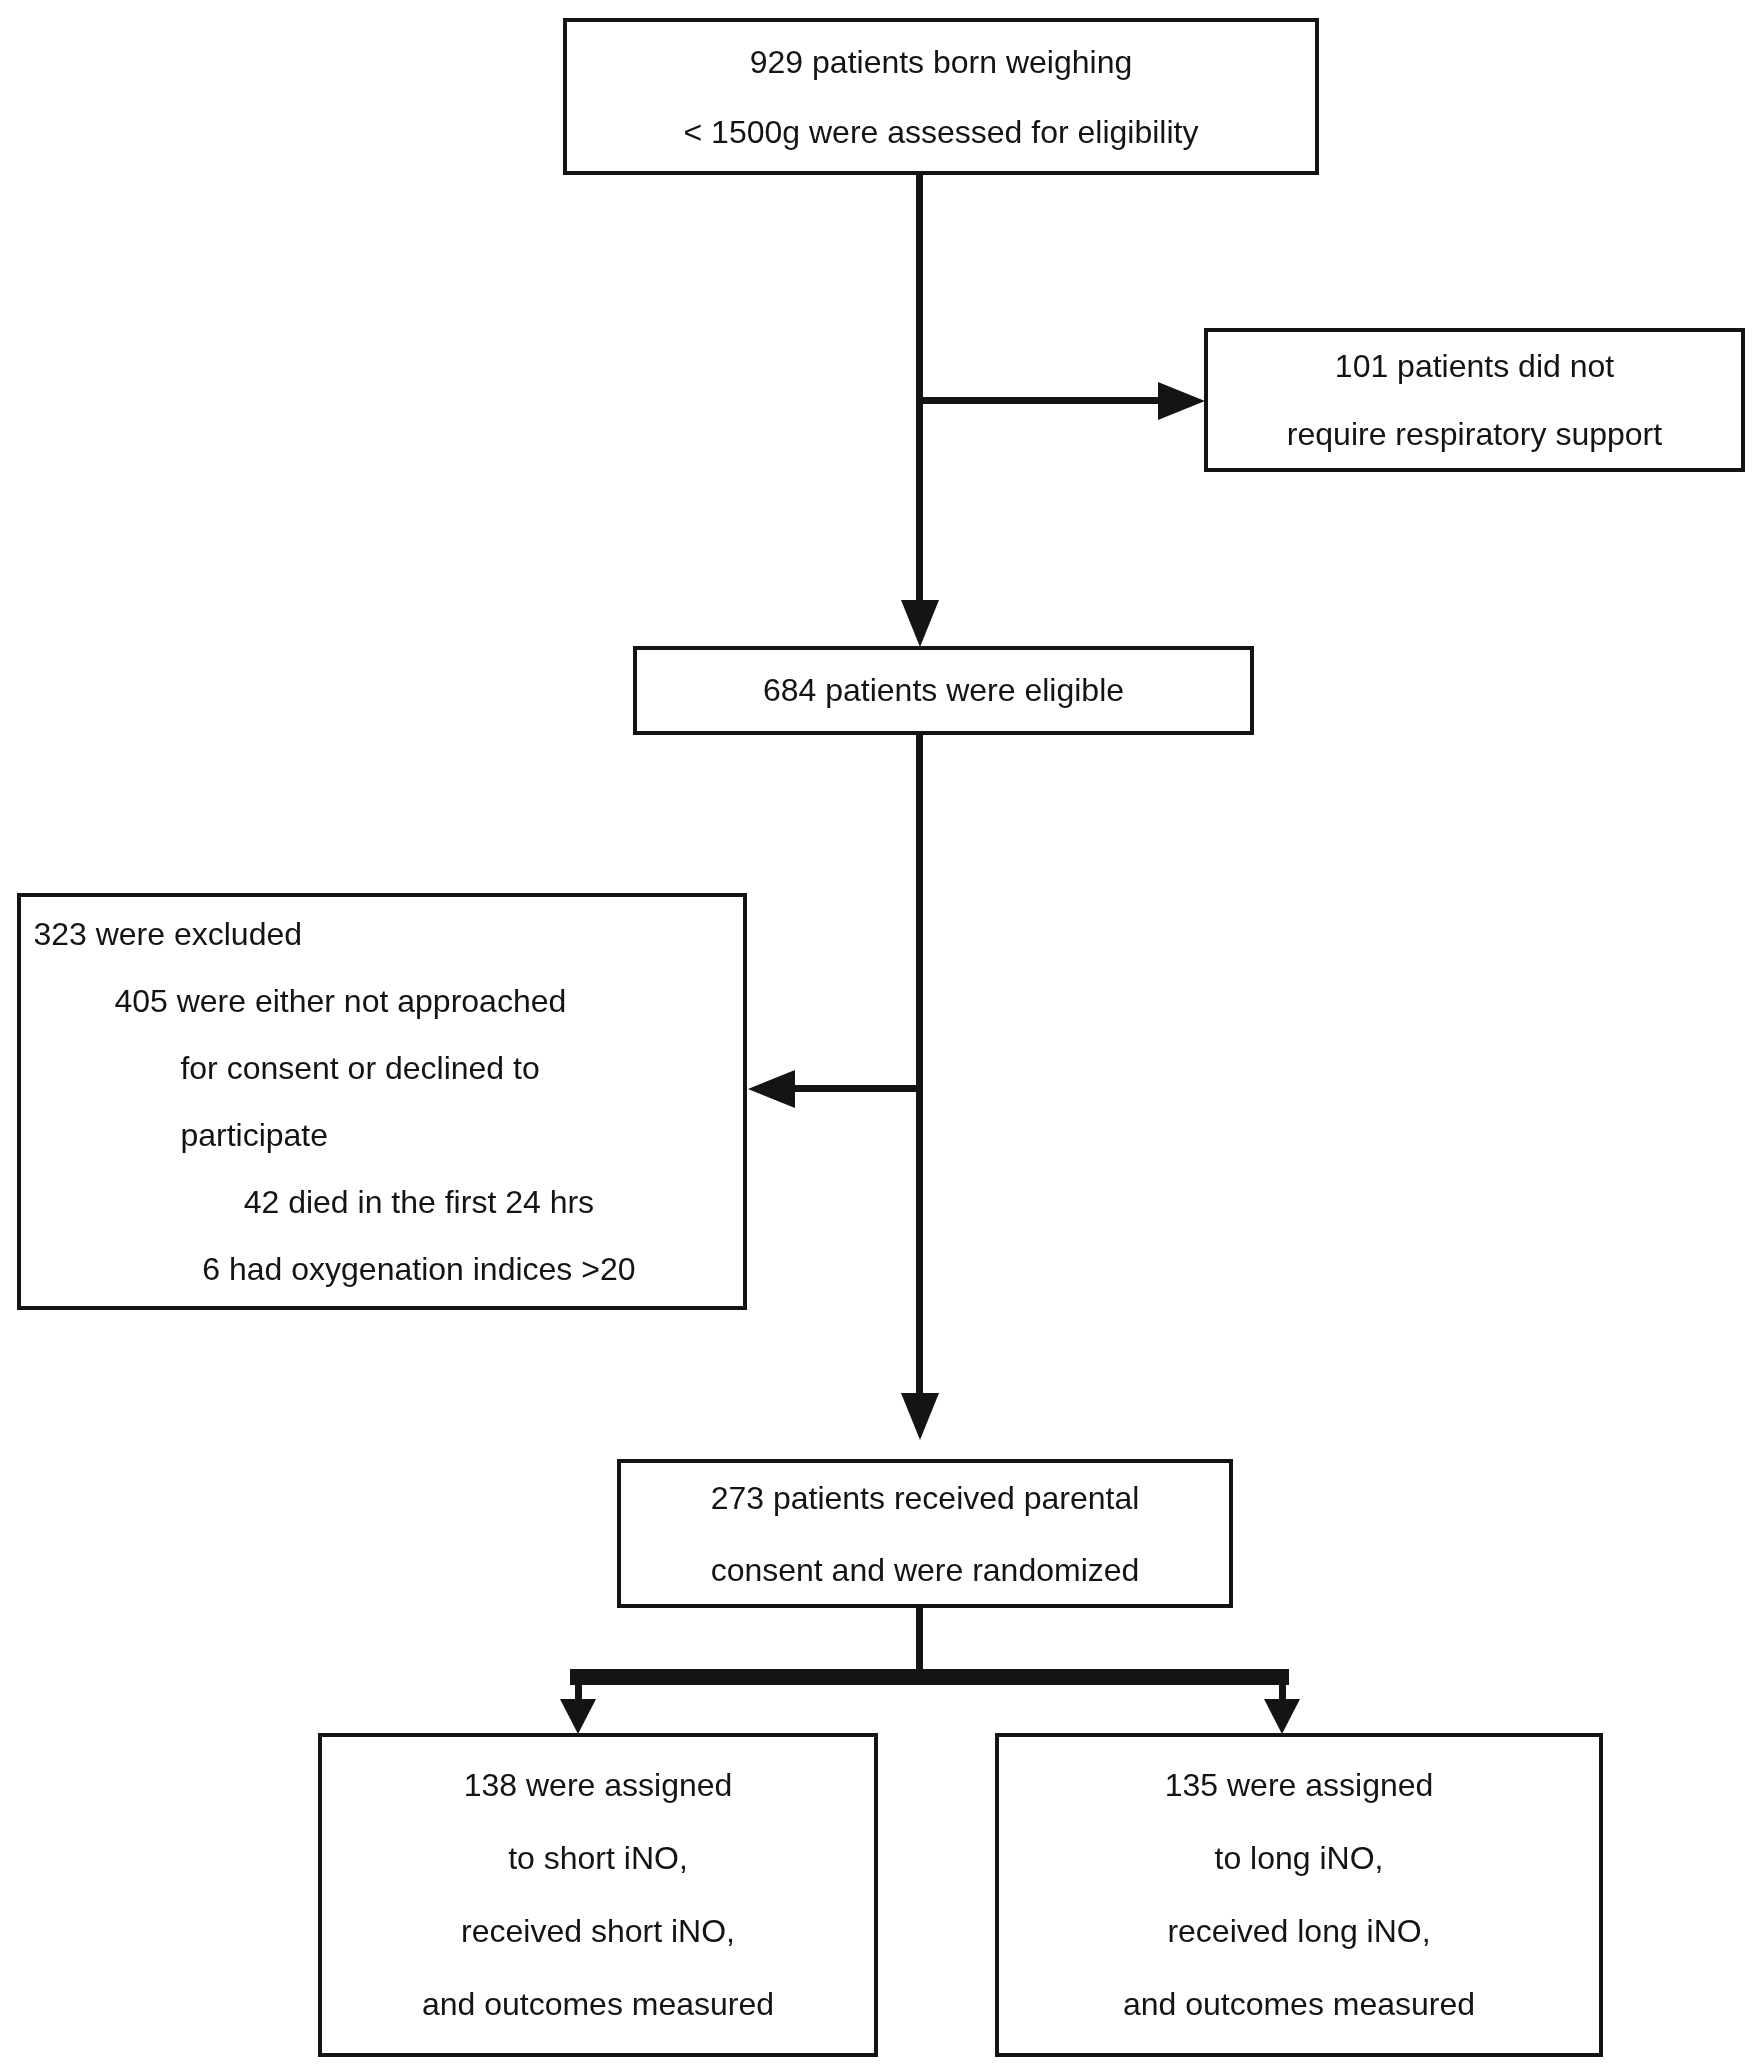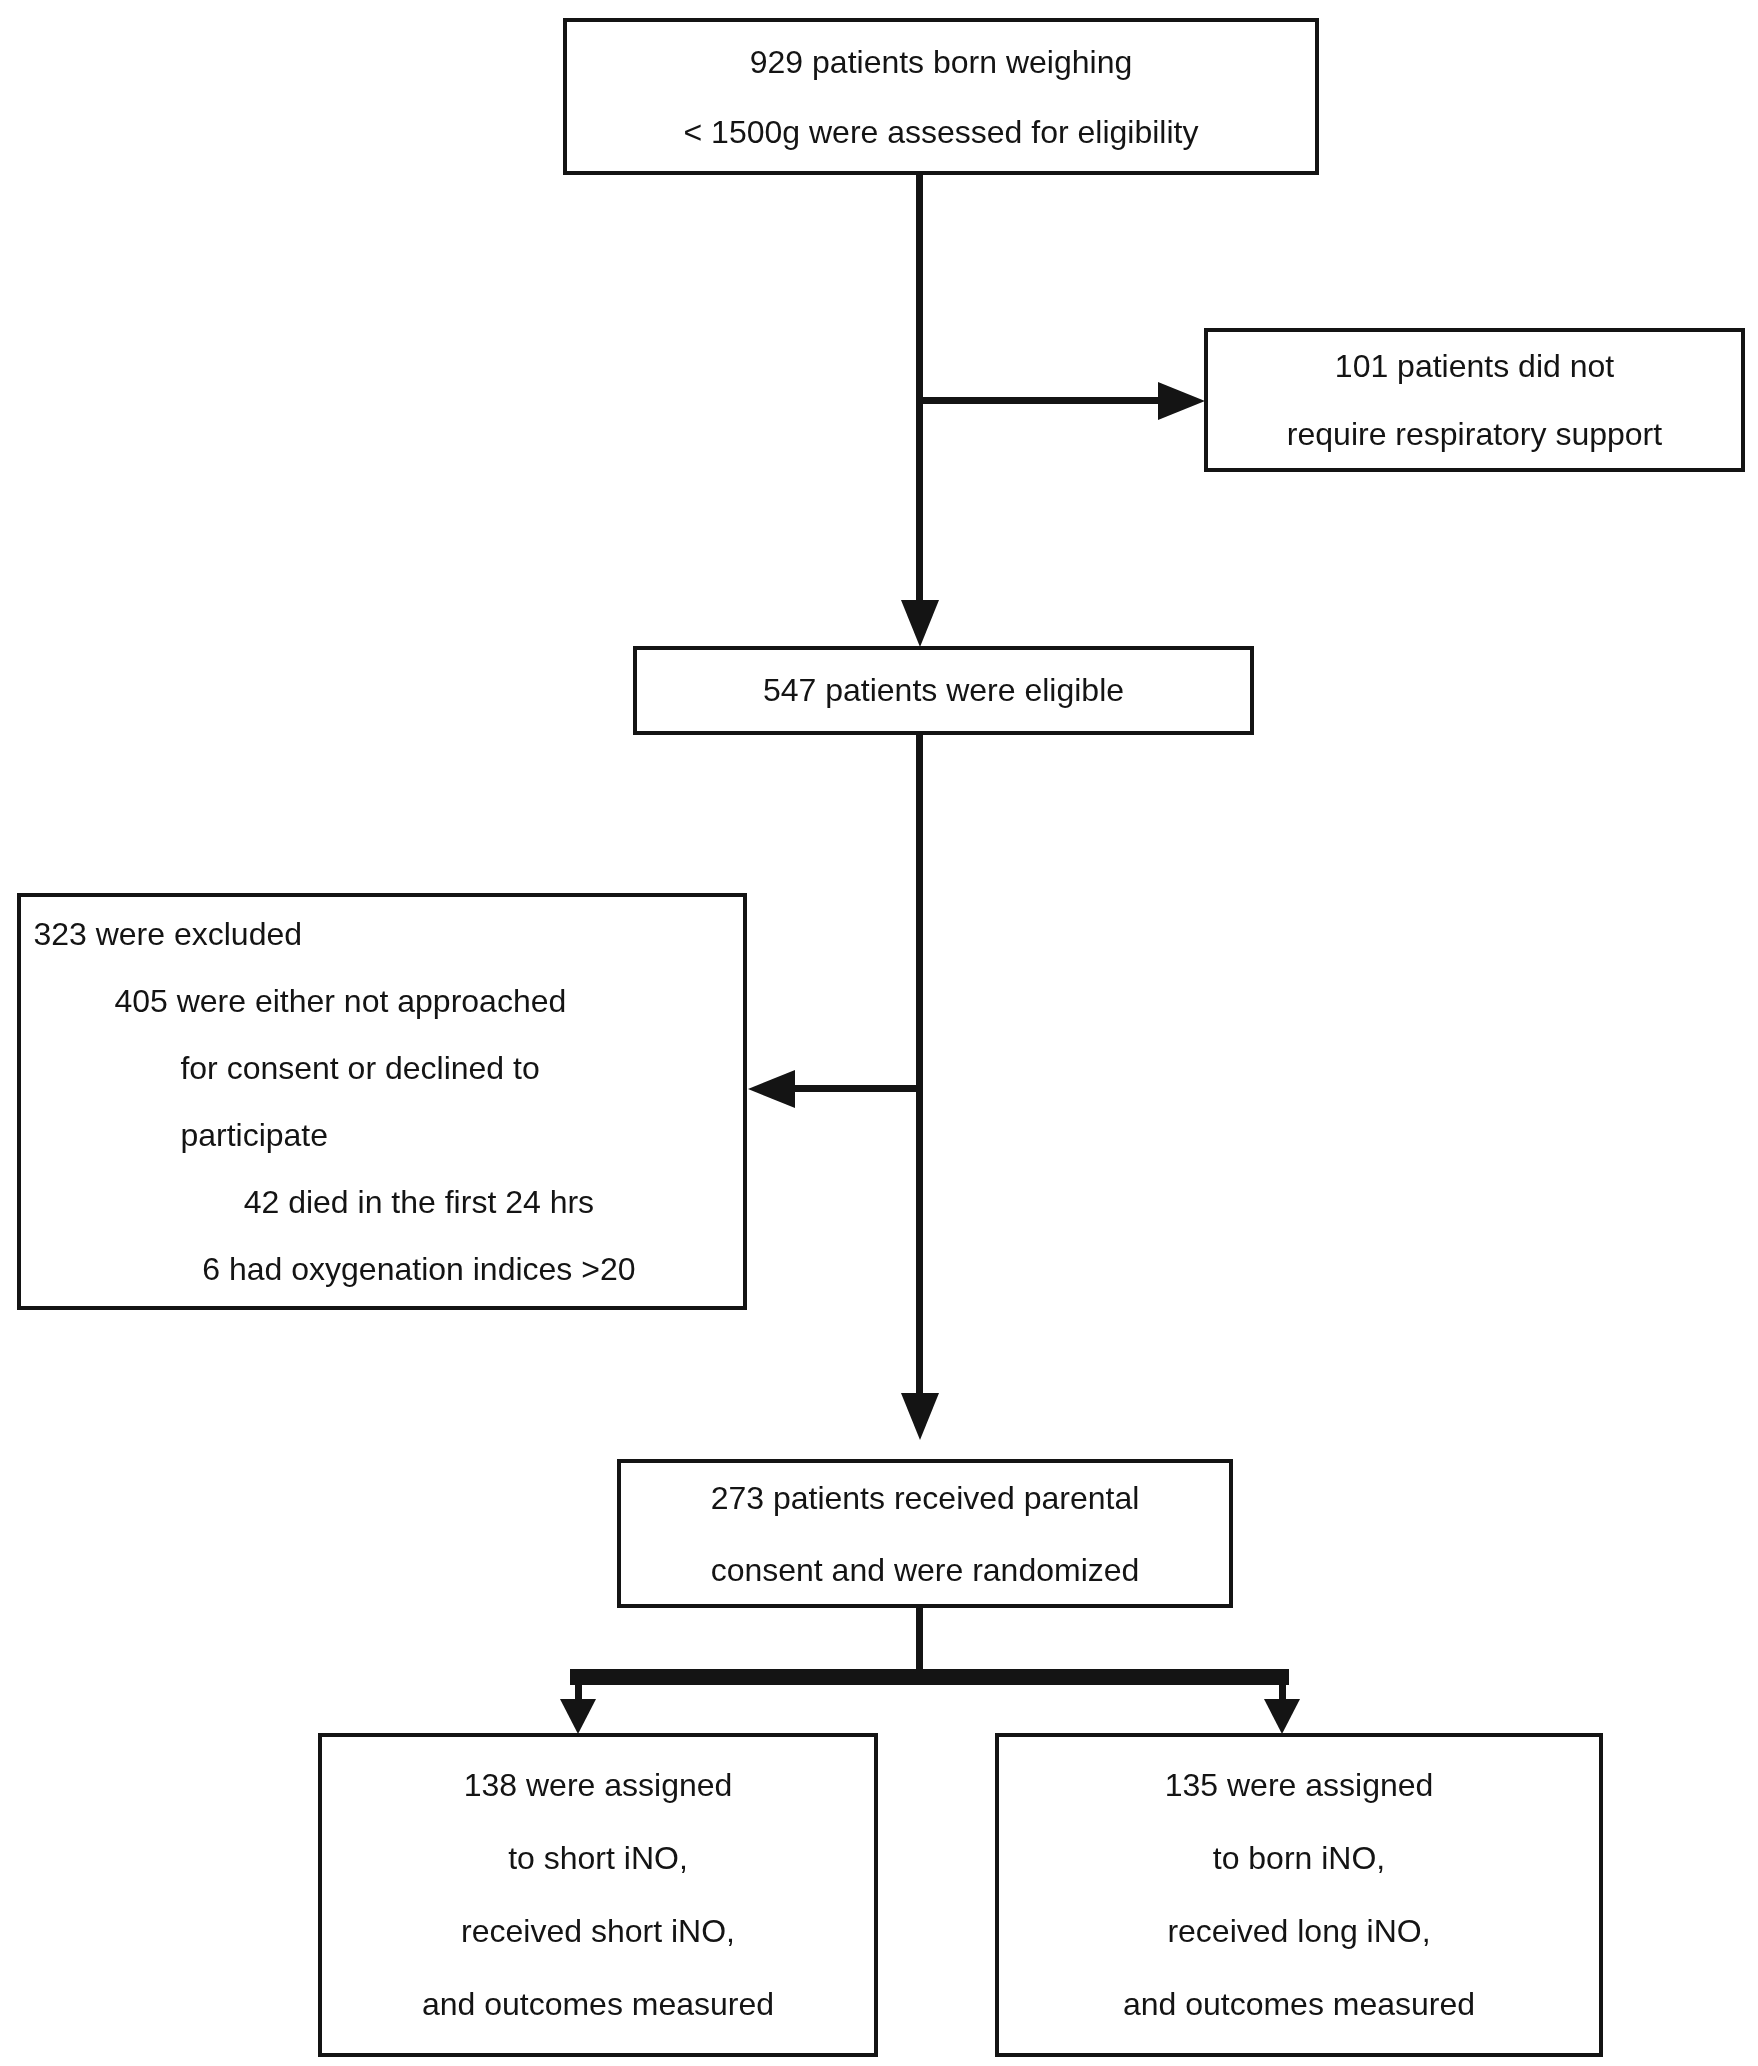--- a/index.html
+++ b/index.html
@@ -121,21 +121,21 @@
     <div class="line">929 patients born weighing</div>
     <div class="line">&lt; 1500g were assessed for eligibility</div>
   </div>
 
   <div class="box" id="box-nosupport">
     <div class="line">101 patients did not</div>
     <div class="line">require respiratory support</div>
   </div>
 
   <div class="box" id="box-eligible">
-    <div class="line">547 patients were eligible</div>
+    <div class="line">684 patients were eligible</div>
   </div>
 
   <div class="box" id="box-excluded">
     <div class="line ind0">323 were excluded</div>
     <div class="line ind1">405 were either not approached</div>
     <div class="line ind2">for consent or declined to</div>
     <div class="line ind2">participate</div>
     <div class="line ind3">42 died in the first 24 hrs</div>
     <div class="line ind3">6 had oxygenation indices &gt;20</div>
   </div>
@@ -147,19 +147,19 @@
 
   <div class="box" id="box-short">
     <div class="line">138 were assigned</div>
     <div class="line">to short iNO,</div>
     <div class="line">received short iNO,</div>
     <div class="line">and outcomes measured</div>
   </div>
 
   <div class="box" id="box-long">
     <div class="line">135 were assigned</div>
-    <div class="line">to born iNO,</div>
+    <div class="line">to long iNO,</div>
     <div class="line">received long iNO,</div>
     <div class="line">and outcomes measured</div>
   </div>
 
 </div>
 
 
 </body></html>

